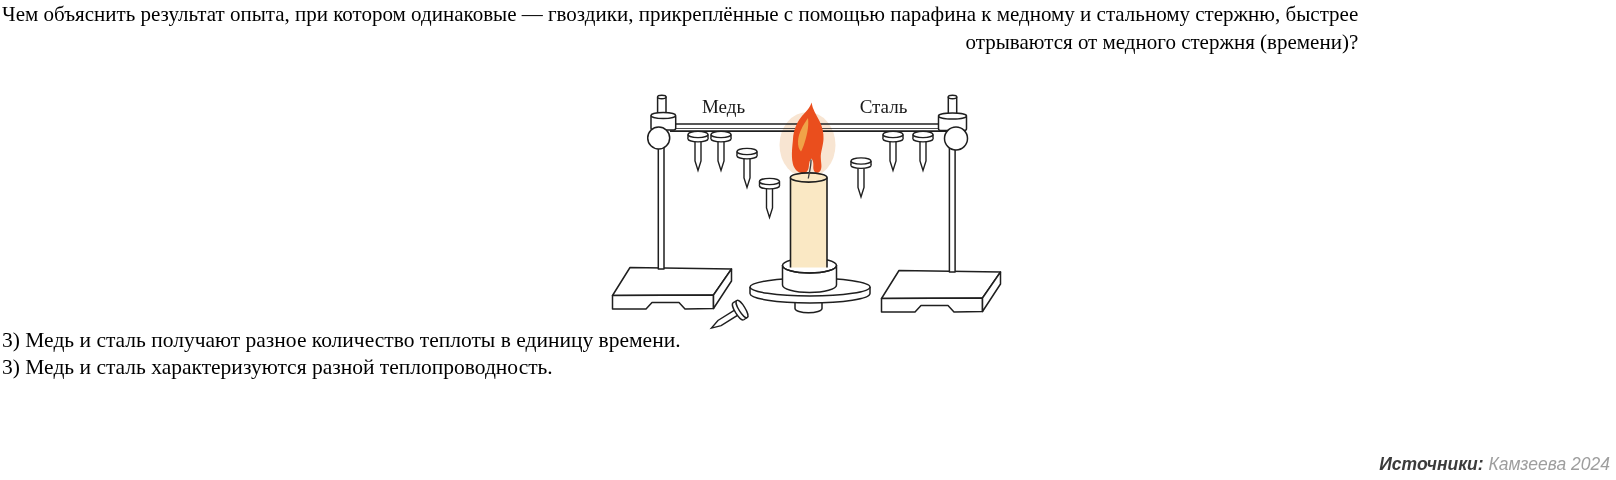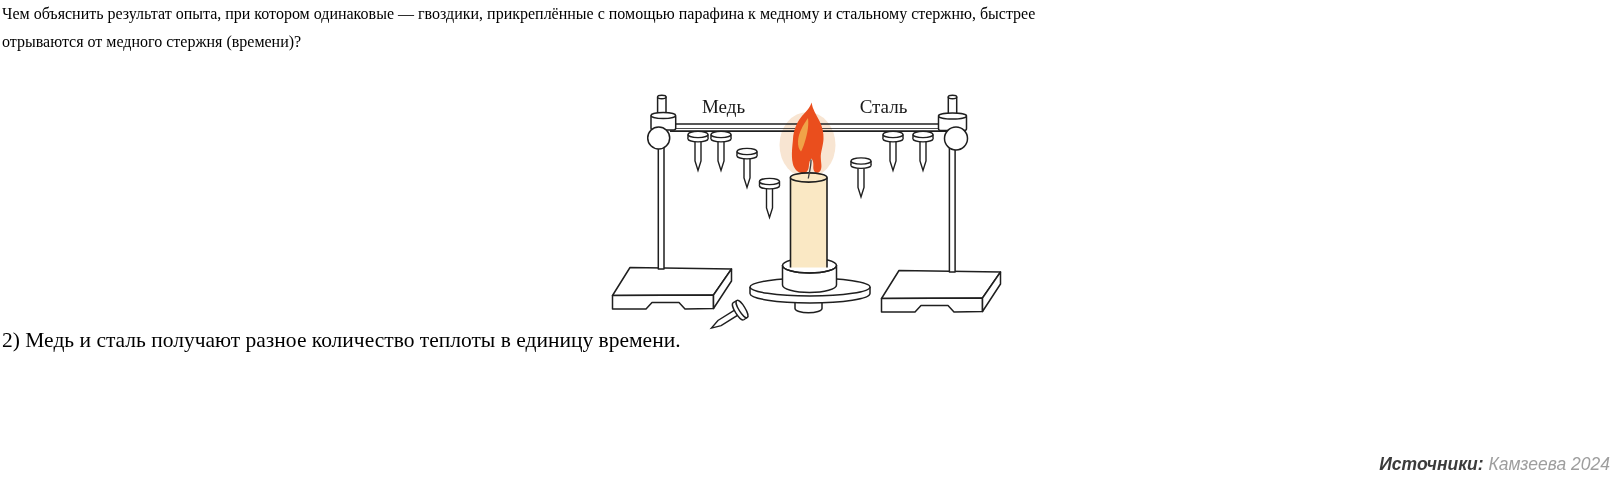--- a/index.html
+++ b/index.html
@@ -1,18 +1,18 @@
 <!DOCTYPE html>
 <html><head>
 <meta charset="utf-8">
 <style>
   html,body{margin:0;padding:0;background:#fff;}
   .page{position:relative;width:1616px;height:480px;background:#ffffff;overflow:hidden;
         font-family:"Liberation Serif","DejaVu Serif",serif;color:#000;}
-  .question{position:absolute;left:2px;top:0;font-size:16px;line-height:28px;}
+  .question{position:absolute;left:2px;top:0;font-size:21px;line-height:28px;text-align:right;}
   .question .qline{white-space:nowrap;}
   .figure-wrap{position:absolute;left:590px;top:76px;width:420px;height:255px;}
   .options{position:absolute;left:2px;top:327px;font-size:21.5px;line-height:26.8px;}
   .options .opt{white-space:nowrap;}
   .source{position:absolute;right:6px;top:454px;font-family:"Liberation Sans","DejaVu Sans",sans-serif;
           font-style:italic;font-size:17.5px;line-height:20px;white-space:nowrap;margin-left:14px;}
   .source .src-label{color:#3b3b3b;font-weight:600;}
   .source .src-value{color:#9e9e9e;}
   svg text{font-family:"Liberation Serif","DejaVu Serif",serif;}
 </style>
@@ -109,21 +109,22 @@
         <ellipse cx="362.5" cy="40" rx="14" ry="3"></ellipse>
         <circle cx="366" cy="62.5" r="11.5"></circle>
       </g>
 
       <text x="133.5" y="36.5" text-anchor="middle" font-size="19" fill="#1a1a1a">Медь</text>
       <text x="293.5" y="36.5" text-anchor="middle" font-size="19" fill="#1a1a1a">Сталь</text>
     </svg>
   </div>
 
   <div class="options">
-    <div class="opt">2) Медь и сталь получают разное количество теплоты в единицу времени.</div>
+    <div class="opt">3) Медь и сталь получают разное количество теплоты в единицу времени.</div>
+    <div class="opt">3) Медь и сталь характеризуются разной теплопроводность.</div>
   </div>
 
   <div class="source">
     <span class="src-label">Источники:</span>
     <span class="src-value">Камзеева 2024</span>
   </div>
 
 </div>
 
 </body></html>

